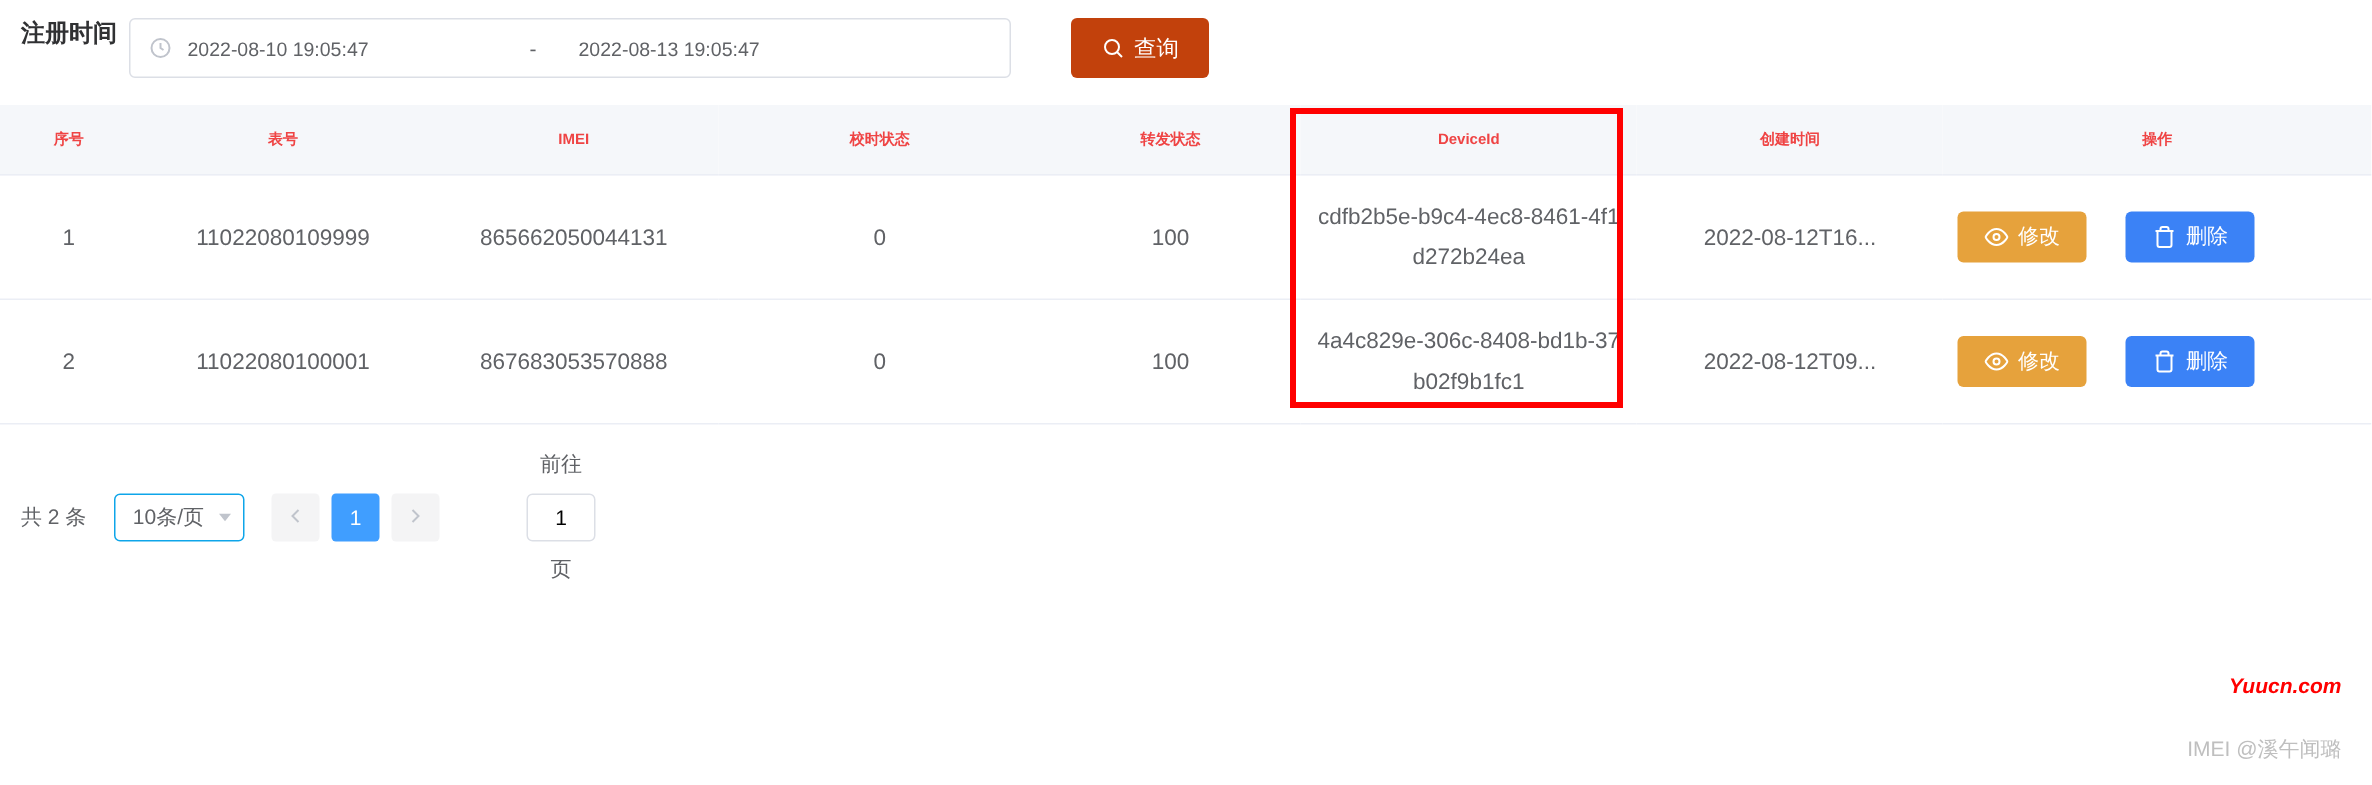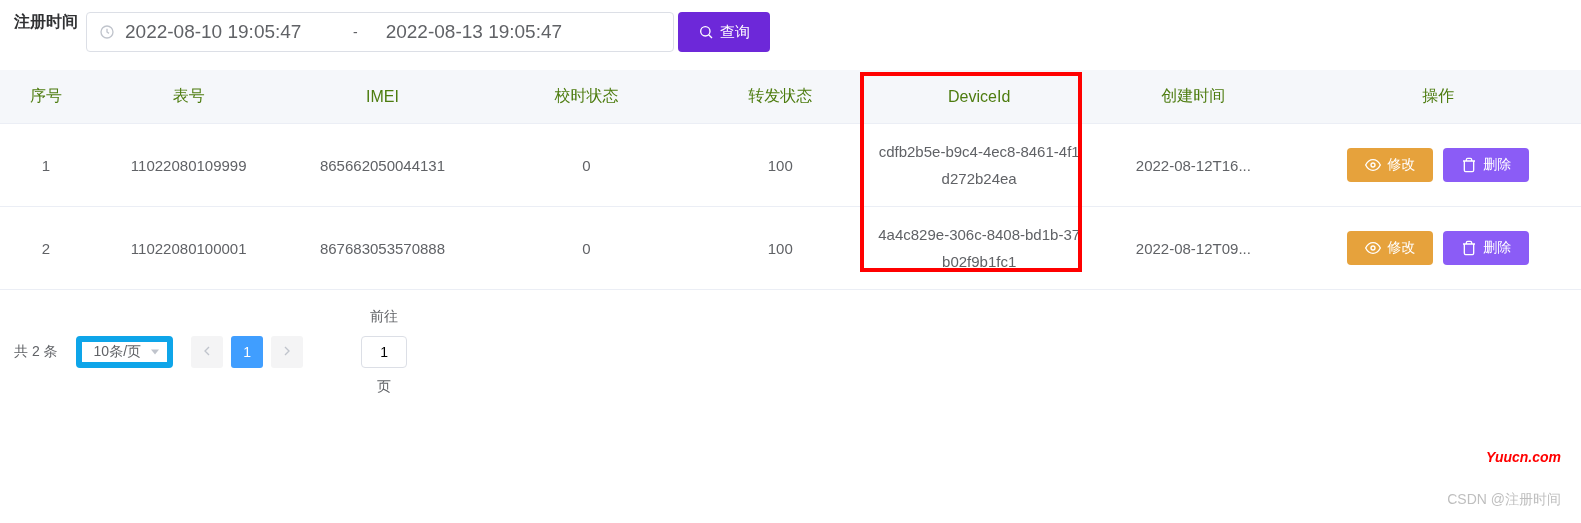--- a/index.html
+++ b/index.html
@@ -2,42 +2,42 @@
 <html><head>
 <meta charset="utf-8">
 <style>
 * { box-sizing: border-box; margin: 0; padding: 0; }
 body { font-family: -apple-system, BlinkMacSystemFont, "Helvetica Neue", "PingFang SC", "Microsoft YaHei", sans-serif; font-size: 14px; color: #606266; background: #fff; width: 1581px; }
 .filter-bar { display: flex; align-items: flex-start; padding: 12px 14px 18px; gap: 4px; }
 .filter-label { font-size: 16px; font-weight: 700; color: #303133; margin-right: 4px; }
 .date-range { display: flex; align-items: center; border: 1px solid #dcdfe6; border-radius: 4px; height: 40px; padding: 0 12px; color: #606266; width: 588px; }
 .date-range .clock { color: #c0c4cc; margin-right: 10px; font-size: 16px; display: inline-flex; }
 .date-range .sep { margin: 0 28px; color: #606266; }
-.date-range input { border: none; outline: none; font-size: 19px; color: #606266; width: 200px; background: transparent; }
+.date-range input { border: none; outline: none; font-size: 13px; color: #606266; width: 200px; background: transparent; }
 .btn { display: inline-flex; align-items: center; justify-content: center; border: none; border-radius: 4px; cursor: pointer; font-size: 15px; height: 40px; padding: 0 20px; }
-.btn-primary { background: #6d28d9; color: #fff; }
+.btn-primary { background: #c2410c; color: #fff; margin-left: 36px; }
 .btn-warning { background: #e6a23c; color: #fff; height: 34px; padding: 0 18px; font-size: 14px; }
-.btn-danger { background: #8b5cf6; color: #fff; height: 34px; padding: 0 18px; font-size: 14px; }
+.btn-danger { background: #3b82f6; color: #fff; height: 34px; padding: 0 18px; font-size: 14px; }
 .btn .icon { margin-right: 6px; display: inline-flex; }
 table { width: 100%; border-collapse: collapse; }
-thead th { background: #f5f7fa; color: #4d7c0f; font-weight: 400; text-align: center; padding: 16px 10px; font-size: 16px; border-bottom: 1px solid #ebeef5; }
+thead th { background: #f5f7fa; color: #ef4444; font-weight: 700; text-align: center; padding: 16px 10px; font-size: 10px; border-bottom: 1px solid #ebeef5; }
 tbody td { text-align: center; padding: 14px 10px; font-size: 15px; color: #606266; border-bottom: 1px solid #ebeef5; word-break: break-all; line-height: 1.8; vertical-align: middle; }
 .col-seq { width: 90px; }
 .col-meter { width: 190px; }
 .col-imei { width: 190px; }
 .col-cal { width: 210px; }
 .col-fwd { width: 170px; }
 .col-dev { width: 220px; }
 .col-time { width: 200px; }
 .col-ops { width: 280px; }
-.ops { display: flex; gap: 10px; justify-content: center; }
+.ops { display: flex; gap: 26px; }
 .highlight-box { position: absolute; border: 4px solid #ff0000; pointer-events: none; }
 .highlight-wrap { position: relative; }
 .pagination { display: flex; align-items: center; padding: 18px 14px 10px; gap: 18px; font-size: 14px; color: #606266; }
-.page-size { border: 6px solid #0ea5e9; border-radius: 4px; height: 32px; padding: 0 26px 0 12px; display: flex; align-items: center; position: relative; cursor: pointer; background: #fff; }
+.page-size { border: 1px solid #0ea5e9; border-radius: 4px; height: 32px; padding: 0 26px 0 12px; display: flex; align-items: center; position: relative; cursor: pointer; background: #fff; }
 .page-size::after { content: ""; position: absolute; right: 8px; top: 50%; width: 0; height: 0; border-left: 4px solid transparent; border-right: 4px solid transparent; border-top: 5px solid #c0c4cc; transform: translateY(-50%); }
 .pager { display: flex; gap: 8px; }
 .pager-btn { width: 32px; height: 32px; background: #f4f4f5; color: #606266; border-radius: 3px; display: flex; align-items: center; justify-content: center; cursor: pointer; border: none; font-size: 14px; }
 .pager-btn.active { background: #409eff; color: #fff; }
 .pager-btn:disabled, .pager-btn.disabled { color: #c0c4cc; cursor: not-allowed; }
 .jump { display: flex; align-items: center; gap: 10px; margin-left: 40px; flex-direction: column; }
 .jump input { width: 46px; height: 32px; border: 1px solid #dcdfe6; border-radius: 4px; text-align: center; outline: none; font-size: 14px; }
 .watermark-r { position: absolute; bottom: 58px; right: 20px; color: #ff0000; font-weight: 700; font-style: italic; font-size: 14px; }
 .watermark-c { position: absolute; bottom: 14px; right: 20px; color: #bfbfbf; font-size: 14px; }
 .wrapper { position: relative; width: 1581px; height: 523px; }
@@ -170,14 +170,14 @@
     </button>
   </div>
   <div class="jump">
     <span>前往</span>
     <input value="1" style="">
     <span>页</span>
   </div>
 </div>
 
 <div class="watermark-r">Yuucn.com</div>
-<div class="watermark-c">CSDN @注册时间</div>
+<div class="watermark-c">IMEI @溪午闻璐</div>
 </div>
 
 </body></html>

